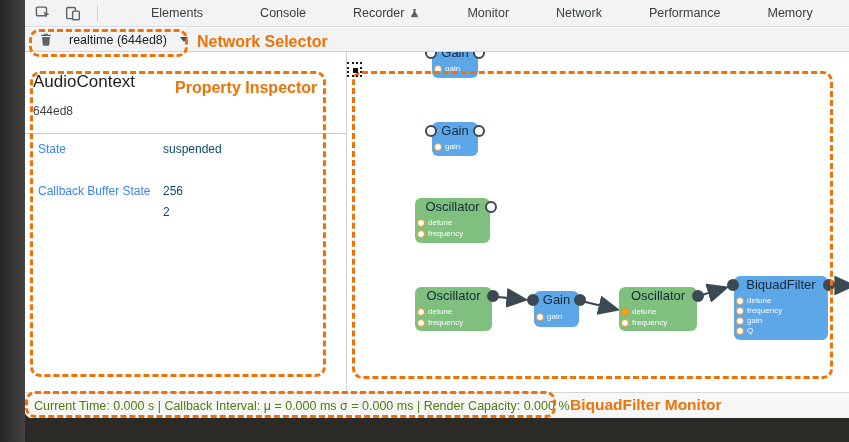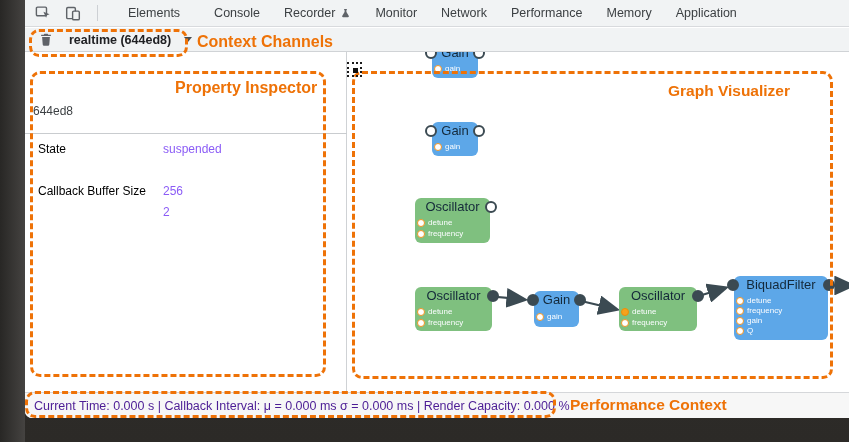--- a/index.html
+++ b/index.html
@@ -10,59 +10,59 @@
   .left-strip { position:absolute; left:0; top:0; width:25px; height:442px; background:linear-gradient(90deg,#282725,#454341); }
 
   .devtools { position:absolute; left:25px; top:0; width:824px; height:418px; background:#ffffff; border-bottom-left-radius:7px; overflow:hidden; }
 
   
   .toolbar { position:absolute; left:0; top:0; width:824px; height:27px; background:#f1f3f4; border-bottom:1px solid #d8dadd; display:flex; align-items:center; overflow:hidden; }
   .tb-icons { display:flex; align-items:center; gap:10px; padding-left:8px; }
   .tb-btn { display:flex; align-items:center; justify-content:center; width:20px; height:20px; cursor:pointer; }
   .tb-sep { width:1px; height:16px; background:#cdd0d4; margin-left:4px; }
   .tabs { display:flex; align-items:center; height:100%; padding-left:30px; white-space:nowrap; }
-  .tab { display:flex; align-items:center; gap:5px; font-size:12.5px; color:#3c4043; margin-right:24px; cursor:pointer; }
+  .tab { display:flex; align-items:center; gap:5px; font-size:12.5px; color:#3c4043; margin-right:24px; cursor:pointer;margin-left:23px; }
   .tab.first { margin-right:34px; }
 
   
   .context-row { position:absolute; left:0; top:28px; width:824px; height:24px; background:#f1f3f4; border-bottom:1px solid #d0d3d6; display:flex; align-items:center; }
   .trash-btn { display:flex; align-items:center; justify-content:center; width:22px; height:20px; margin-left:10px; cursor:pointer; }
-  .ctx-select { display:flex; align-items:center; gap:13px; margin-left:12px; font-size:12.5px; color:#202124; cursor:pointer;font-weight:bold; }
+  .ctx-select { display:flex; align-items:center; gap:13px; margin-left:12px; font-size:12.5px; color:#202124; cursor:pointer; }
   .caret-down { width:0; height:0; border-left:4px solid transparent; border-right:4px solid transparent; border-top:5px solid #474c50; }
 
   
   .main { position:absolute; left:0; top:52px; width:824px; height:340px; }
   .inspector-panel { position:absolute; left:0; top:0; width:322px; height:340px; background:#fff; border-right:1px solid #cfd2d5; }
   .insp-title { position:absolute; left:8px; top:20px; font-size:17px; color:#202124; }
   .insp-ctx-id { position:absolute; left:8px; top:52px; font-size:12px; color:#3c4043; }
   .insp-divider { position:absolute; left:0; top:81px; width:322px; height:1px; background:#c9cccf; }
   .prop-row { position:absolute; left:0; width:322px; height:16px; font-size:12px; }
-  .prop-label { position:absolute; left:13px; color:#000000; }
-  .prop-value { position:absolute; left:138px; color:#8b5cf6; }
+  .prop-label { position:absolute; left:13px; color:#3b82f6; }
+  .prop-value { position:absolute; left:138px; color:#0c4a6e; }
 
   
   .graph-panel { position:absolute; left:322px; top:0; width:570px; height:340px; background:#fff; overflow:hidden;margin-left:36px; }
   .edges { position:absolute; left:0; top:0; pointer-events:none; }
 
   .anode { position:absolute; border-radius:6px; cursor:pointer; }
   .anode.blue { background:#5da7e8; }
   .anode.green { background:#7fc07f; }
   .ntitle { position:absolute; top:1px; left:0; right:0; text-align:center; font-size:13px; color:#14293a; white-space:nowrap; }
   .port { position:absolute; width:12px; height:12px; border-radius:50%; background:#fff; border:2px solid #3b4a52; }
   .port.in { left:-7px; top:3px; }
   .port.out { right:-7px; top:3px; }
   .port.filled { background:#3b4a52; }
   .param { position:absolute; left:2px; display:flex; align-items:center; gap:3px; height:9px; }
   .pdot { width:8px; height:8px; border-radius:50%; background:#fff; border:1.5px solid #f29423; flex:none; }
   .pdot.filled { background:#f5a21d; border-color:#ec8f06; }
   .plabel { font-size:8px; color:#fbfdff; white-space:nowrap; line-height:9px; }
 
   
   .statusbar { position:absolute; left:0; top:392px; width:824px; height:26px; background:#f7f7f7; border-top:1px solid #d5d7da; display:flex; align-items:center; }
-  .status-text { font-size:12.5px; color:#4c1d95; padding-left:9px; white-space:nowrap; }
+  .status-text { font-size:12.5px; color:#4d7c0f; padding-left:9px; white-space:nowrap; }
 
   
   .ann-box { position:absolute; border:3px dashed #ee7207; border-radius:10px; pointer-events:none; }
   .ann-label { position:absolute; font-size:16px; font-weight:700; color:#ee7207; white-space:nowrap; pointer-events:none; }
   .marquee-marker { position:absolute; width:15px; height:15px; border:2px dotted #1b1b1b; background:transparent; pointer-events:none; }
   .marquee-marker span { position:absolute; left:4px; top:4px; width:5px; height:5px; background:#101010; }
 </style>
 </head>
 <body>
 
@@ -126,28 +126,29 @@
       </div>
       <div class="ctx-select">
         <span>realtime (644ed8)</span>
         <span class="caret-down"></span>
       </div>
     </div>
 
     <div class="main">
 
       <div class="inspector-panel">
+        <div class="insp-title">AudioContext</div>
         <div class="insp-ctx-id">644ed8</div>
         <div class="insp-divider"></div>
         <div class="prop-row" style="top:90px">
           <span class="prop-label">State</span>
           <span class="prop-value">suspended</span>
         </div>
         <div class="prop-row" style="top:132px">
-          <span class="prop-label">Callback Buffer Size</span>
+          <span class="prop-label">Callback Buffer State</span>
           <span class="prop-value">256</span>
         </div>
         <div class="prop-row" style="top:153px">
           <span class="prop-value">2</span>
         </div>
       </div>
 
       <div class="graph-panel">
         <svg class="edges" width="501" height="340">
           <defs>
@@ -273,28 +274,27 @@
             </div>
         </div>
       </div>
     </div>
 
     <div class="statusbar">
       <span class="status-text">Current Time: 0.000 s | Callback Interval: μ = 0.000 ms σ = 0.000 ms | Render Capacity: 0.000 %</span>
     </div>
 
     <div class="ann-box" style="left:4px; top:29px; width:159px; height:28px"></div>
-    <div class="ann-label" style="left:172px; top:33px">Context Channels</div>
+    <div class="ann-label" style="left:172px; top:33px">Network Selector</div>
 
     <div class="ann-box" style="left:5px; top:71px; width:296px; height:306px"></div>
     <div class="ann-label" style="left:150px; top:79px">Property Inspector</div>
 
     <div class="ann-box" style="left:327px; top:71px; width:481px; height:308px"></div>
-    <div class="ann-label" style="left:640px; top:82px; width:125px; text-align:right; font-size:15.5px">Graph Visualizer</div>
     <div class="marquee-marker" style="left:322px; top:62px">
         <span></span>
       </div>
 
     <div class="ann-box" style="left:0px; top:391px; width:531px; height:27px"></div>
-    <div class="ann-label" style="left:545px; top:396px; font-size:15.5px">Performance Context</div>
+    <div class="ann-label" style="left:545px; top:396px; font-size:15.5px">BiquadFilter Monitor</div>
 
   </div>
 </div>
 
 </body></html>

